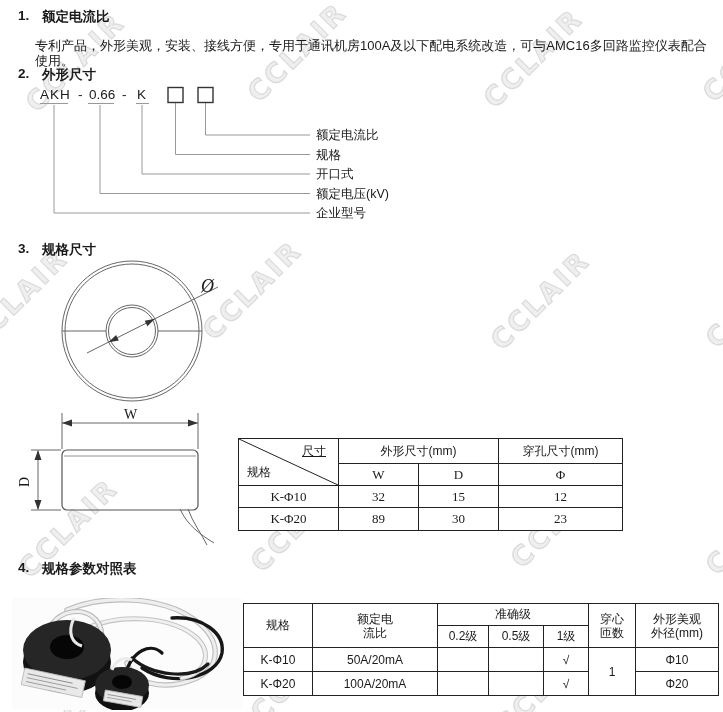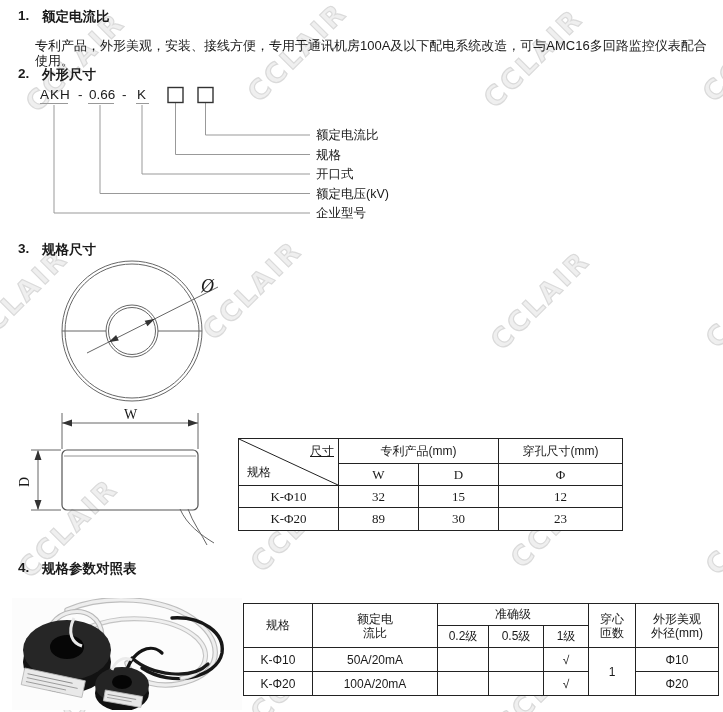--- a/index.html
+++ b/index.html
@@ -18,21 +18,21 @@
   
   table{border-collapse:collapse;table-layout:fixed;z-index:1;position:absolute;background:#fff;}
   td{border:1px solid #222;text-align:center;vertical-align:middle;padding:0;font-size:12px;overflow:hidden;}
   .serif{font-family:"Liberation Serif",serif;font-size:13px;}
   
   #t1{left:238px;top:438px;width:384px;}
   #t1 tr.r1 td{height:24px;} #t1 tr.r2 td{height:21px;}
   #t1 tr.r3 td{height:21px;} #t1 tr.r4 td{height:22px;}
   #t1 td.corner{position:relative;}
   #t1 td.corner .diag{position:absolute;left:0;top:0;width:100%;height:100%;}
-  #t1 td.corner .tr{position:absolute;right:4px;top:4px;text-decoration:underline;}
+  #t1 td.corner .tr{position:absolute;right:12px;top:4px;text-decoration:underline;}
   #t1 td.corner .bl{position:absolute;left:8px;bottom:4px;}
   
   #t2{left:243px;top:603px;width:475px;}
   #t2 tr.h1 td{height:21px;} #t2 tr.h2 td{height:21px;}
   #t2 tr.d1 td{height:23px;} #t2 tr.d2 td{height:23px;}
   .twolines div{line-height:14px;}
   svg text{font-family:"Liberation Sans",sans-serif;fill:#1a1a1a;}
   svg text.ser{font-family:"Liberation Serif",serif;}
 </style>
 </head>
@@ -150,21 +150,21 @@
       </colgroup>
     <tbody>
         <tr class="r1">
       <td class="corner" rowspan="2">
         <svg class="diag" viewBox="0 0 100 46" preserveAspectRatio="none">
           <line x1="0" y1="0" x2="100" y2="46" stroke="#222" stroke-width="1" vector-effect="non-scaling-stroke"></line>
         </svg>
         <span class="tr">尺寸</span>
         <span class="bl">规格</span>
       </td>
-      <td colspan="2">专利产品(mm)</td>
+      <td colspan="2">外形尺寸(mm)</td>
       <td>穿孔尺寸(mm)</td>
     </tr>
     <tr class="r2">
       <td class="serif">W</td>
       <td class="serif">D</td>
       <td class="serif">Φ</td>
     </tr>
     <tr class="r3">
       <td class="serif">K-Φ10</td>
       <td class="serif">32</td>

